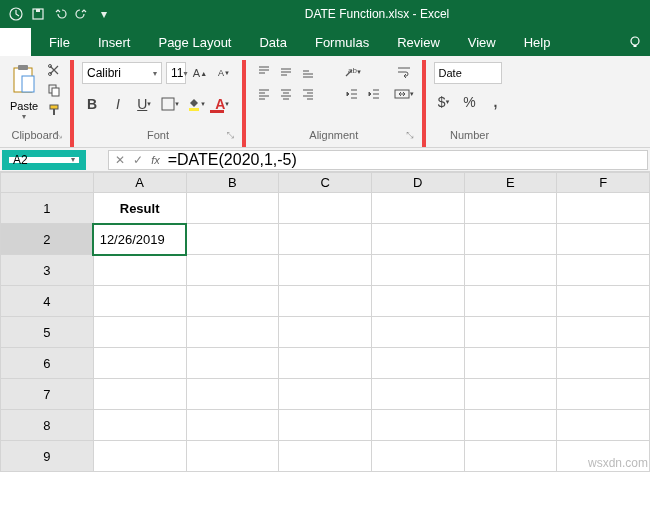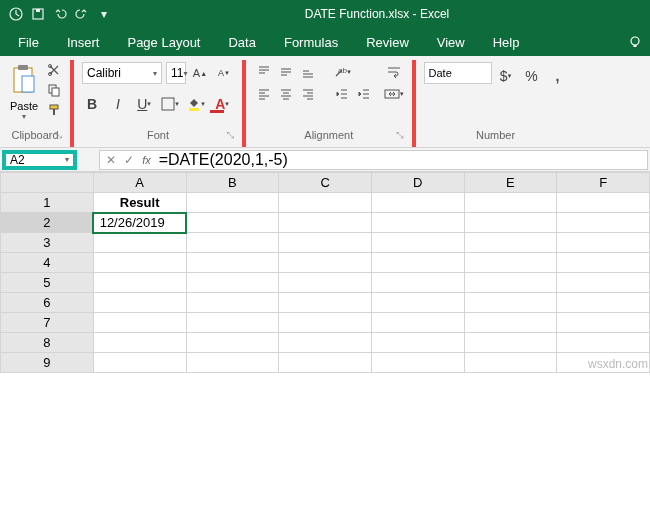--- a/index.html
+++ b/index.html
@@ -1,21 +1,21 @@
 <!DOCTYPE html>
 <html><head>
   <meta charset="utf-8">
   <style>
     * { margin: 0; padding: 0; box-sizing: border-box; font-family: 'Segoe UI', Tahoma, sans-serif; }
     body { width: 650px; height: 520px; background: #fff; overflow: hidden; font-size: 12px; }
     .titlebar { background: #0e6b3b; height: 28px; display: flex; align-items: center; color: #fff; padding: 0 8px; }
     .titlebar-left { display: flex; align-items: center; gap: 6px; }
     .titlebar-left .qat-icon { width: 16px; height: 16px; display: flex; align-items: center; justify-content: center; opacity: 0.9; cursor: pointer; }
     .titlebar-title { flex: 1; text-align: center; font-size: 12px; }
-    .ribbon-tabs { background: #0e6b3b; height: 28px; display: flex; align-items: stretch; padding-left: 4px; }
+    .ribbon-tabs { background: #0e6b3b; height: 28px; display: flex; align-items: stretch; padding-left: 4px; margin-left: 31px; }
     .ribbon-tab { padding: 0 14px; color: #fff; font-size: 13px; display: flex; align-items: center; cursor: pointer; }
     .ribbon-tab.active { background: #f3f3f3; color: #0e6b3b; }
     .ribbon-tab.file { color: #fff; }
     .ribbon-body { background: #f3f3f3; border-bottom: 1px solid #d4d4d4; padding: 4px 0 0 0; display: flex; }
     .ribbon-group { border-right: 4px solid #ef4444; padding: 2px 8px 2px 8px; display: flex; flex-direction: column; }
     .ribbon-group-content { flex: 1; display: flex; align-items: flex-start; gap: 4px; padding-bottom: 4px; }
     .ribbon-group-label { text-align: center; font-size: 11px; color: #666; padding: 2px 0 4px 0; position: relative; }
     .ribbon-group-label .launcher { position: absolute; right: 0; bottom: 4px; font-size: 9px; color: #888; cursor: pointer; }
     .clipboard-group { width: 74px; }
     .paste-btn { text-align: center; cursor: pointer; padding: 2px; }
@@ -25,31 +25,31 @@
     .font-row { display: flex; gap: 4px; align-items: center; margin-bottom: 6px; }
     .font-select { border: 1px solid #ccc; background: #fff; font-size: 12px; height: 22px; display: flex; align-items: center; padding: 0 4px; cursor: pointer; }
     .font-name-sel { width: 80px; }
     .font-size-sel { width: 20px; }
     .dd-arrow { margin-left: auto; font-size: 8px; color: #666; }
     .btn-row { display: flex; gap: 6px; align-items: center; }
     .rbtn { width: 20px; height: 20px; display: flex; align-items: center; justify-content: center; cursor: pointer; color: #444; font-size: 14px; }
     .align-grid { display: grid; grid-template-columns: repeat(3, 20px); grid-auto-rows: 20px; gap: 2px; }
     .number-group select, .number-format { border: 1px solid #ccc; background: #fff; height: 22px; width: 68px; font-size: 11px; padding: 0 4px; cursor: pointer; display: flex; align-items: center; }
     .namebox-row { display: flex; align-items: center; border-bottom: 1px solid #d4d4d4; height: 24px; background: #f3f3f3;}
-    .name-box { width: 75px; border: 4px solid #14b8a6; background: #fff; height: 20px; margin: 2px; padding: 0 4px; font-size: 12px; display: flex; align-items: center; }
+    .name-box { width: 84px; border: 7px solid #14b8a6; background: #fff; height: 20px; margin: 2px; padding: 0 4px; font-size: 12px; display: flex; align-items: center; }
     .fx-area { display: flex; align-items: center; gap: 8px; padding: 0 6px; flex:1; background:#fff; border:1px solid #ccc; height:20px; margin:2px 2px 2px 20px;}
     .fx-icons { display:flex; gap:8px; color:#888; }
     .fx-label { font-style: italic; color: #666; font-size: 11px; }
     .formula-text { font-size: 16px; flex: 1; }
     .grid-area { display: flex; }
     .grid { border-collapse: collapse; width: 100%; }
     .grid th, .grid td { border: 1px solid #d4d4d4; font-size: 13px; }
     .grid .col-header th { background: #e6e6e6; text-align: center; font-weight: normal; height: 20px; width: 93px; }
     .grid .row-header { background: #e6e6e6; text-align: center; font-weight: normal; width: 30px; }
-    .grid td { height: 20px; padding: 0 6px; margin-top: 37px; }
+    .grid td { height: 31px; padding: 0 6px; margin-top: 37px; }
     .corner { background: #e6e6e6; width: 30px; }
     .cell-result-header { font-weight: bold; text-align: center; }
     .selected-cell { outline: 2px solid #1a7f44; outline-offset: -1px; background: #fff; }
     .row2 .row-header, .colA-header { background: #d3d3d3; }
     .ab-tell { position:absolute; right:2px; bottom:2px; font-size:12px; color:#bbb; }
     .lightbulb { color:#fff; font-size:14px; margin-left:auto; padding-right:8px; display:flex; align-items:center; }
     svg { display: block; }
   </style>
 </head>
 <body>
@@ -215,21 +215,21 @@
             <svg width="14" height="14">
               <path d="M2 3h10M4 6h6M2 9h10M4 12h6" stroke="#555" stroke-width="1.2"></path>
             </svg>
           </span>
         <span class="rbtn">
             <svg width="14" height="14">
               <path d="M2 3h10M6 6h6M2 9h10M6 12h6" stroke="#555" stroke-width="1.2"></path>
             </svg>
           </span>
       </div>
-      <div style="display:flex;flex-direction:column;gap:2px;margin-left:10px">
+      <div style="display:flex;flex-direction:column;gap:2px;margin-left:20px">
         <span class="rbtn">
             <svg width="14" height="14">
               <path d="M3 11l6-6" stroke="#555" stroke-width="1.2"></path>
               <text x="5" y="8" font-size="8" fill="#555">ab</text>
             </svg>
             <span style="font-size:7px">▾</span>
           </span>
         <div style="display:flex;gap:2px">
           <span class="rbtn">
               <svg width="14" height="14">
@@ -255,21 +255,21 @@
               <path d="M5 7h6M5 7l2-2M5 7l2 2M11 7l-2-2M11 7l-2 2" stroke="#555" fill="none"></path>
             </svg>
             <span style="font-size:7px">▾</span>
           </span>
       </div>
     </div>
     <div class="ribbon-group-label"><span>Alignment</span><span class="launcher">⤡</span></div>
   </div>
 
   <div class="ribbon-group" style="border-right:none">
-    <div class="ribbon-group-content" style="flex-direction:row;">
+    <div class="ribbon-group-content" style="flex-direction:column;">
       <div class="number-format">
           <span>Date</span>
           <span class="dd-arrow"></span>
         </div>
       <div class="btn-row" style="margin-top:4px">
         <span class="rbtn">$<span style="font-size:7px">▾</span></span>
         <span class="rbtn">%</span>
         <span class="rbtn">
             <b>,</b>
           </span>

